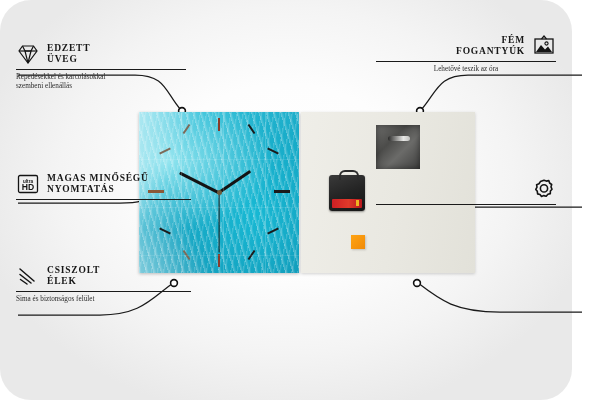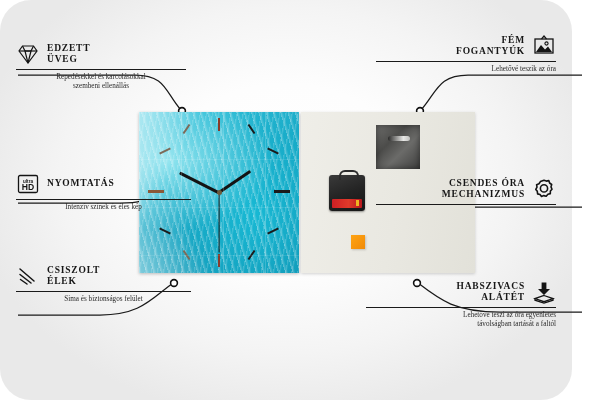--- a/index.html
+++ b/index.html
@@ -60,28 +60,28 @@
   .mech-batt{position:absolute;left:3px;bottom:3px;width:30px;height:9px;border-radius:1px;background:linear-gradient(90deg,#cf1f24 0%,#e03a2a 55%,#b8181c 100%);}
   .mech-batt i{position:absolute;right:3px;top:1px;width:3px;height:6px;background:#f0b521;}
   .foam{
     position:absolute;left:50px;top:123px;width:14px;height:14px;
     background:linear-gradient(135deg,#ffa413,#f08a08);
     box-shadow:1px 1px 2px rgba(0,0,0,.18);
   }
   
   .callout{position:absolute;}
   .c-title{font-size:9.5px;letter-spacing:.8px;color:#171717;font-weight:700;line-height:11.5px;white-space:nowrap;}
-  .c-desc{font-size:7.2px;color:#2b2b2b;line-height:9px;white-space:nowrap;text-align:center;}
+  .c-desc{font-size:7.2px;color:#2b2b2b;line-height:9px;white-space:nowrap;}
   .c-head{display:flex;align-items:center;gap:7px;}
   .c-rule{height:1px;background:#1a1a1a;margin:3px 0 3px 0;}
   .ico{width:24px;height:24px;flex:0 0 24px;display:block;}
   .left .c-head{justify-content:flex-start;}
   .right .c-head{justify-content:flex-end;}
   .right .c-title{text-align:right;}
-  .right .c-desc{text-align:right;}
+  .right .c-desc{text-align:center;}
   svg.lines{position:absolute;left:0;top:0;width:600px;height:400px;pointer-events:none;}
 </style>
 </head>
 <body>
 
 <div id="stage">
 
   <svg class="lines" viewBox="0 0 600 400">
     <g fill="none" stroke="#1a1a1a" stroke-width="1.25">
       <path d="M18,75 H135 C166,75 165,92 181,110"></path>
@@ -159,25 +159,25 @@
   </div>
 
   <div class="callout left" style="left:16px;top:172px;width:175px;">
     <div class="c-head">
       <svg class="ico" viewBox="0 0 24 24">
         <rect x="2.5" y="3.5" width="19" height="17" rx="1.5" fill="none" stroke="#141414" stroke-width="1.3"></rect>
         <text x="12" y="11" font-family="Liberation Sans, sans-serif" font-size="4.6" font-weight="700" fill="#141414" text-anchor="middle">ultra</text>
         <text x="12" y="18.4" font-family="Liberation Sans, sans-serif" font-size="8.6" font-weight="700" fill="#141414" text-anchor="middle">HD</text>
       </svg>
       <div>
+        <div class="c-title">MAGAS MINŐSÉGŰ</div>
         <div class="c-title">NYOMTATÁS</div>
       </div>
     </div>
     <div class="c-rule"></div>
-    <div class="c-desc">Intenzív színek és éles kép</div>
   </div>
 
   <div class="callout left" style="left:16px;top:264px;width:175px;">
     <div class="c-head">
       <svg class="ico" viewBox="0 0 24 24">
         <g stroke="#141414" stroke-width="1.5" stroke-linecap="round">
           <path d="M4 5 L18 17"></path>
             <path d="M4 10.5 L15 19"></path>
             <path d="M4.5 15.5 L11 20"></path>
         </g>
@@ -203,44 +203,24 @@
         <circle cx="14.5" cy="9.5" r="1.6" fill="none" stroke="#141414" stroke-width="1.1"></circle>
         <path d="M4 18 L9 11 L13 15.5 L16 12.5 L20 18 Z" fill="#141414"></path>
       </svg>
     </div>
     <div class="c-rule"></div>
     <div class="c-desc">Lehetővé teszik az óra</div>
   </div>
 
   <div class="callout right" style="right:16px;top:177px;width:180px;">
     <div class="c-head">
-      <div>
-        <div class="c-title">CSENDES ÓRA</div>
-        <div class="c-title">MECHANIZMUS</div>
-      </div>
       <svg class="ico" viewBox="0 0 24 24">
         <g fill="none" stroke="#141414" stroke-width="1.6" stroke-linejoin="round">
           <path d="M12 3.2 L14.3 4.1 L16.8 3.6 L17.6 6 L19.7 7.5 L19 9.9 L20 12.2 L18.4 14 L18.3 16.6 L15.9 17.2 L14.2 19.2 L11.8 18.6 L9.5 19.4 L8 17.5 L5.6 16.9 L5.3 14.3 L3.8 12.4 L5 10.2 L4.6 7.7 L7 6.8 L8.4 4.6 Z"></path>
           <circle cx="12" cy="11.4" r="3.6"></circle>
         </g>
       </svg>
     </div>
     <div class="c-rule"></div>
   </div>
 
-  <div class="callout right" style="right:16px;top:280px;width:190px;">
-    <div class="c-head">
-      <div>
-        <div class="c-title">HABSZIVACS</div>
-        <div class="c-title">ALÁTÉT</div>
-      </div>
-      <svg class="ico" viewBox="0 0 24 24">
-        <path d="M9.6 2.5 H14.4 V9 H18 L12 15 L6 9 H9.6 Z" fill="#141414"></path>
-        <path d="M12 15.5 L21 18.6 L12 21.7 L3 18.6 Z" fill="none" stroke="#141414" stroke-width="1.3"></path>
-        <path d="M3 18.6 V20.2 L12 23 L21 20.2 V18.6" fill="none" stroke="#141414" stroke-width="1.3"></path>
-      </svg>
-    </div>
-    <div class="c-rule"></div>
-    <div class="c-desc">Lehetővé teszi az óra egyenletes</div>
-    <div class="c-desc">távolságban tartását a faltól</div>
-  </div>
 
 </div>
 
 </body></html>

